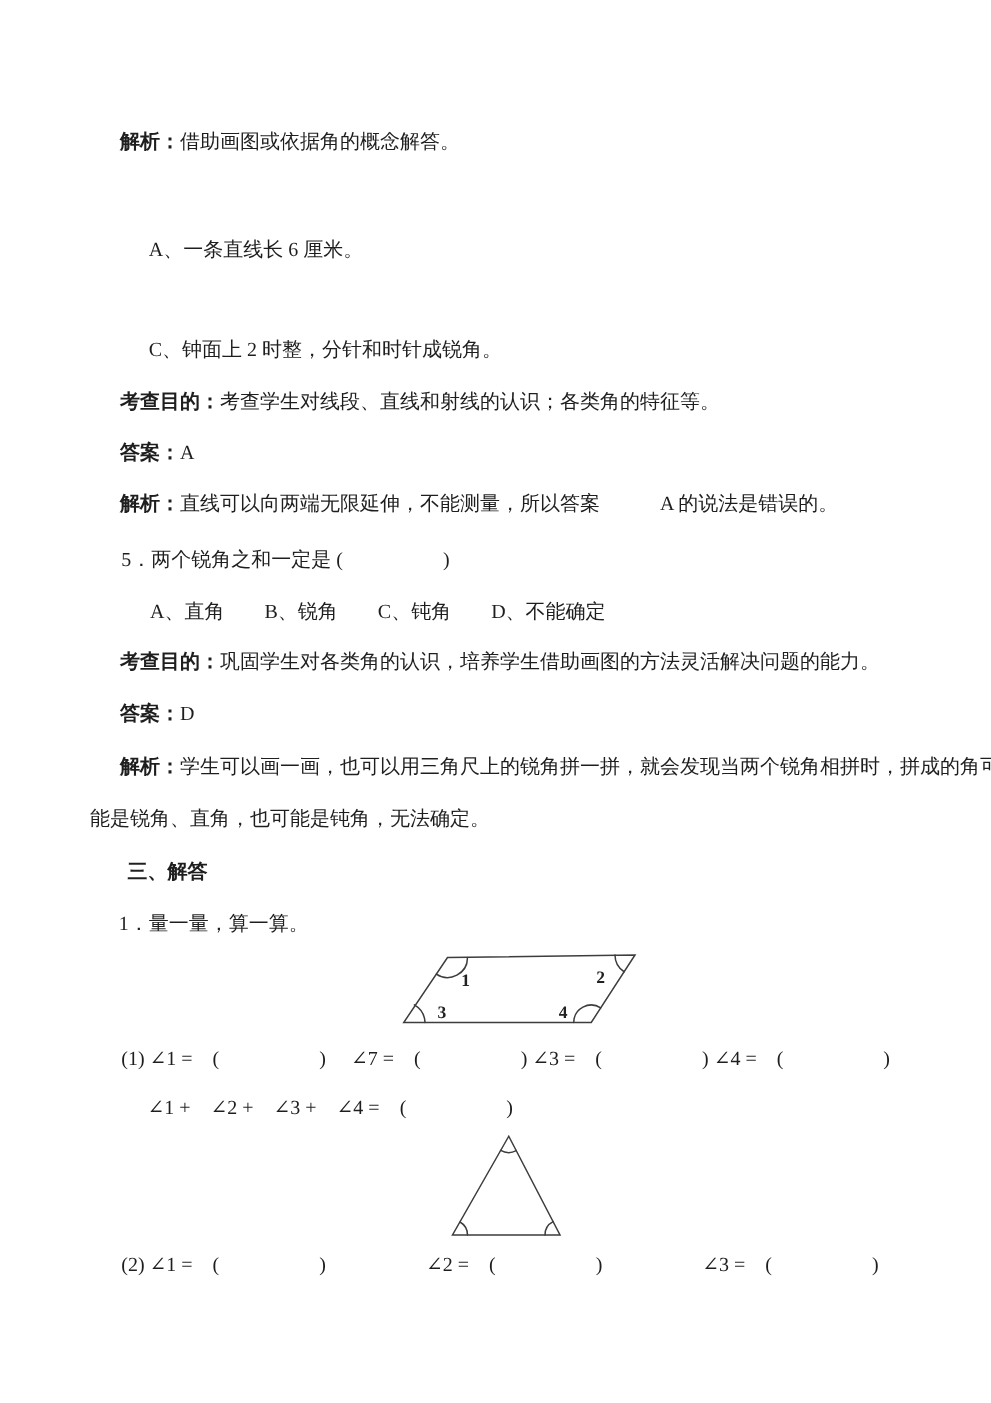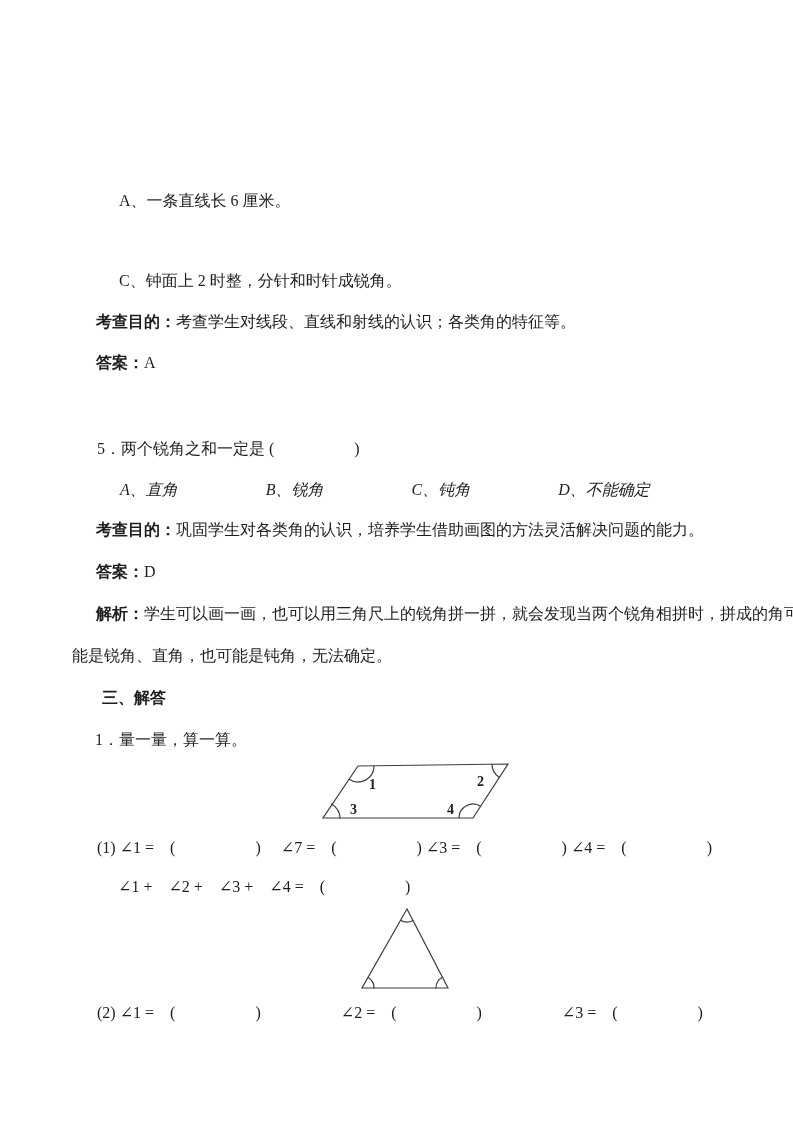--- a/index.html
+++ b/index.html
@@ -12,41 +12,43 @@
     overflow:hidden;
   }
   .ln {
     position:absolute;
     margin:0;
     font-size:16px;
     line-height:20px;
     white-space:pre;
   }
   .b { font-weight:bold; }
-  .opts { display:flex; gap:88px;font-style:italic; }
+  .opts { display:flex; gap:32px; }
   .fig { position:absolute; }
   .fig path, .fig polygon {
     fill:none; stroke:#3d3d3d; stroke-width:1.2;
     stroke-linejoin:miter; stroke-linecap:round;
   }
   .fig text {
     font-family:"Liberation Serif","DejaVu Serif",serif;
     font-size:14px; font-weight:bold; fill:#222222;
   }
 </style>
 </head>
 <body>
 
 <div class="page">
 
+  <p class="ln" style="top:104px;left:96px"><b class="b">解析：</b><span>借助画图或依据角的概念解答。</span></p>
 
   <p class="ln" style="top:191px;left:119px">A、一条直线长 6 厘米。</p>
   <p class="ln" style="top:271px;left:119px">C、钟面上 2 时整，分针和时针成锐角。</p>
   <p class="ln" style="top:312px;left:96px"><b class="b">考查目的：</b><span>考查学生对线段、直线和射线的认识；各类角的特征等。</span></p>
   <p class="ln" style="top:353px;left:96px"><b class="b">答案：</b><span>A</span></p>
+  <p class="ln" style="top:394px;left:96px"><b class="b">解析：</b><span>直线可以向两端无限延伸，不能测量，所以答案　　　A 的说法是错误的。</span></p>
 
   <p class="ln" style="top:439px;left:97px">5．两个锐角之和一定是 (　　　　　)</p>
   <div class="ln opts" style="top:480px;left:120px">
     <span>A、直角</span>
     <span>B、锐角</span>
     <span>C、钝角</span>
     <span>D、不能确定</span>
   </div>
   <p class="ln" style="top:520px;left:96px"><b class="b">考查目的：</b><span>巩固学生对各类角的认识，培养学生借助画图的方法灵活解决问题的能力。</span></p>
   <p class="ln" style="top:562px;left:96px"><b class="b">答案：</b><span>D</span></p>

